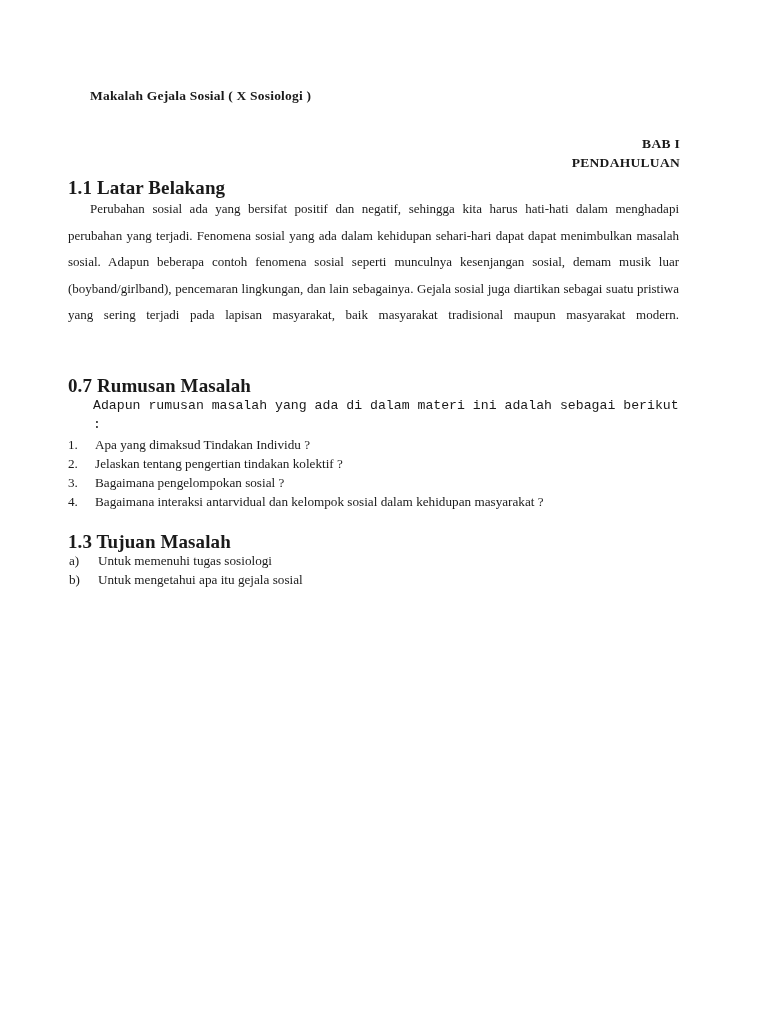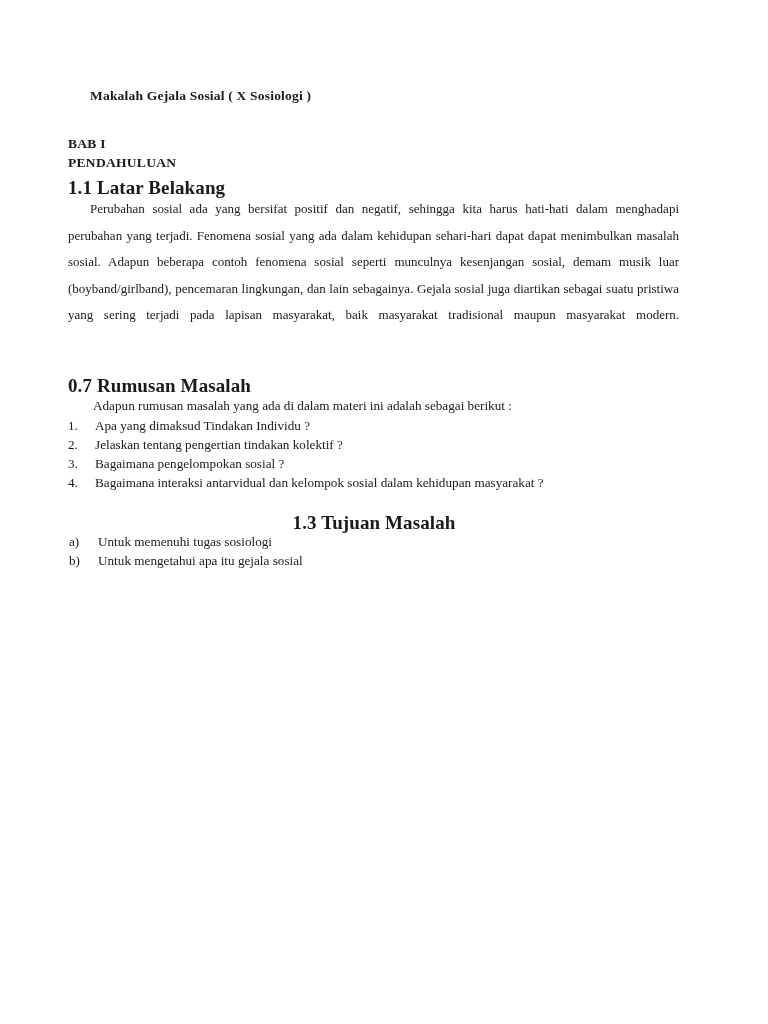--- a/index.html
+++ b/index.html
@@ -41,41 +41,41 @@
     font-size: 13.5px;
     letter-spacing: 0.2px;
     line-height: 16px;
     margin: 0 0 0 22px;
     white-space: nowrap;
   }
 
   
   .chapter-block {
     margin-top: 30px;
-    text-align: left;
+    text-align: right;
     font-weight: bold;
     font-size: 13.5px;
     line-height: 19px;
     letter-spacing: 0.3px;
   }
   .chapter-block .line {
     display: block;
   }
 
   
   .section-heading {
     font-weight: bold;
     font-size: 19px;
     line-height: 17px;
     letter-spacing: 0.1px;
     margin: 0;
   }
   .heading-latar   { margin-top: 7px; }
   .heading-rumusan { margin-top: 21px; }
-  .heading-tujuan  { margin-top: 21px; text-align: center; }
+  .heading-tujuan  { margin-top: 21px; }
 
   
   .body-paragraph {
     margin: 0;
     padding: 0;
     text-align: justify;
     text-justify: inter-word;
     font-size: 13px;
     line-height: 26.6px;
     text-indent: 22px;
@@ -86,20 +86,21 @@
     content: "";
     display: inline-block;
     width: 100%;
   }
 
   
   .list-intro {
     margin: 2px 0 0 25px;
     font-size: 13.2px;
     line-height: 19px;
+    font-family: Liberation Mono, monospace;
   }
 
   
   .doc-list {
     list-style: none;
     margin: 1px 0 0 0;
     padding: 0;
   }
   .doc-list li {
     position: relative;

